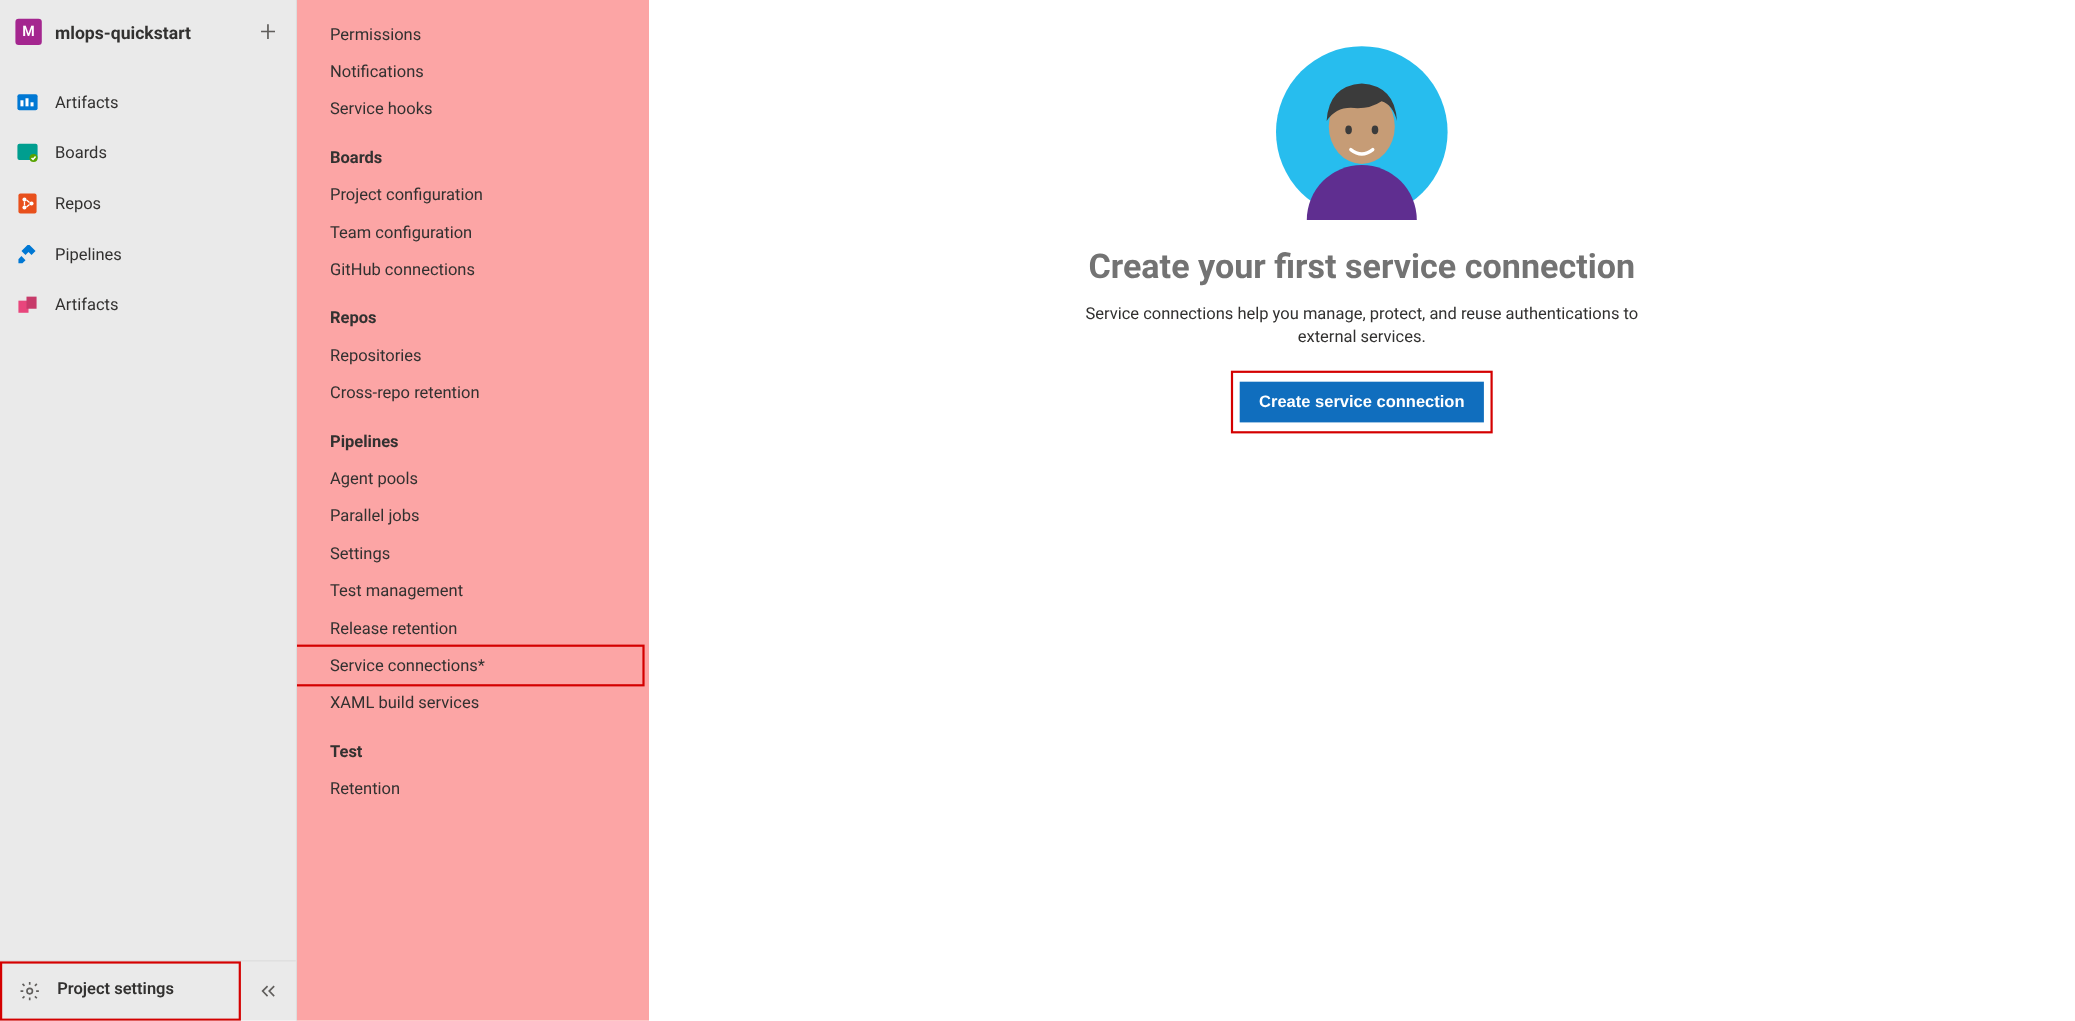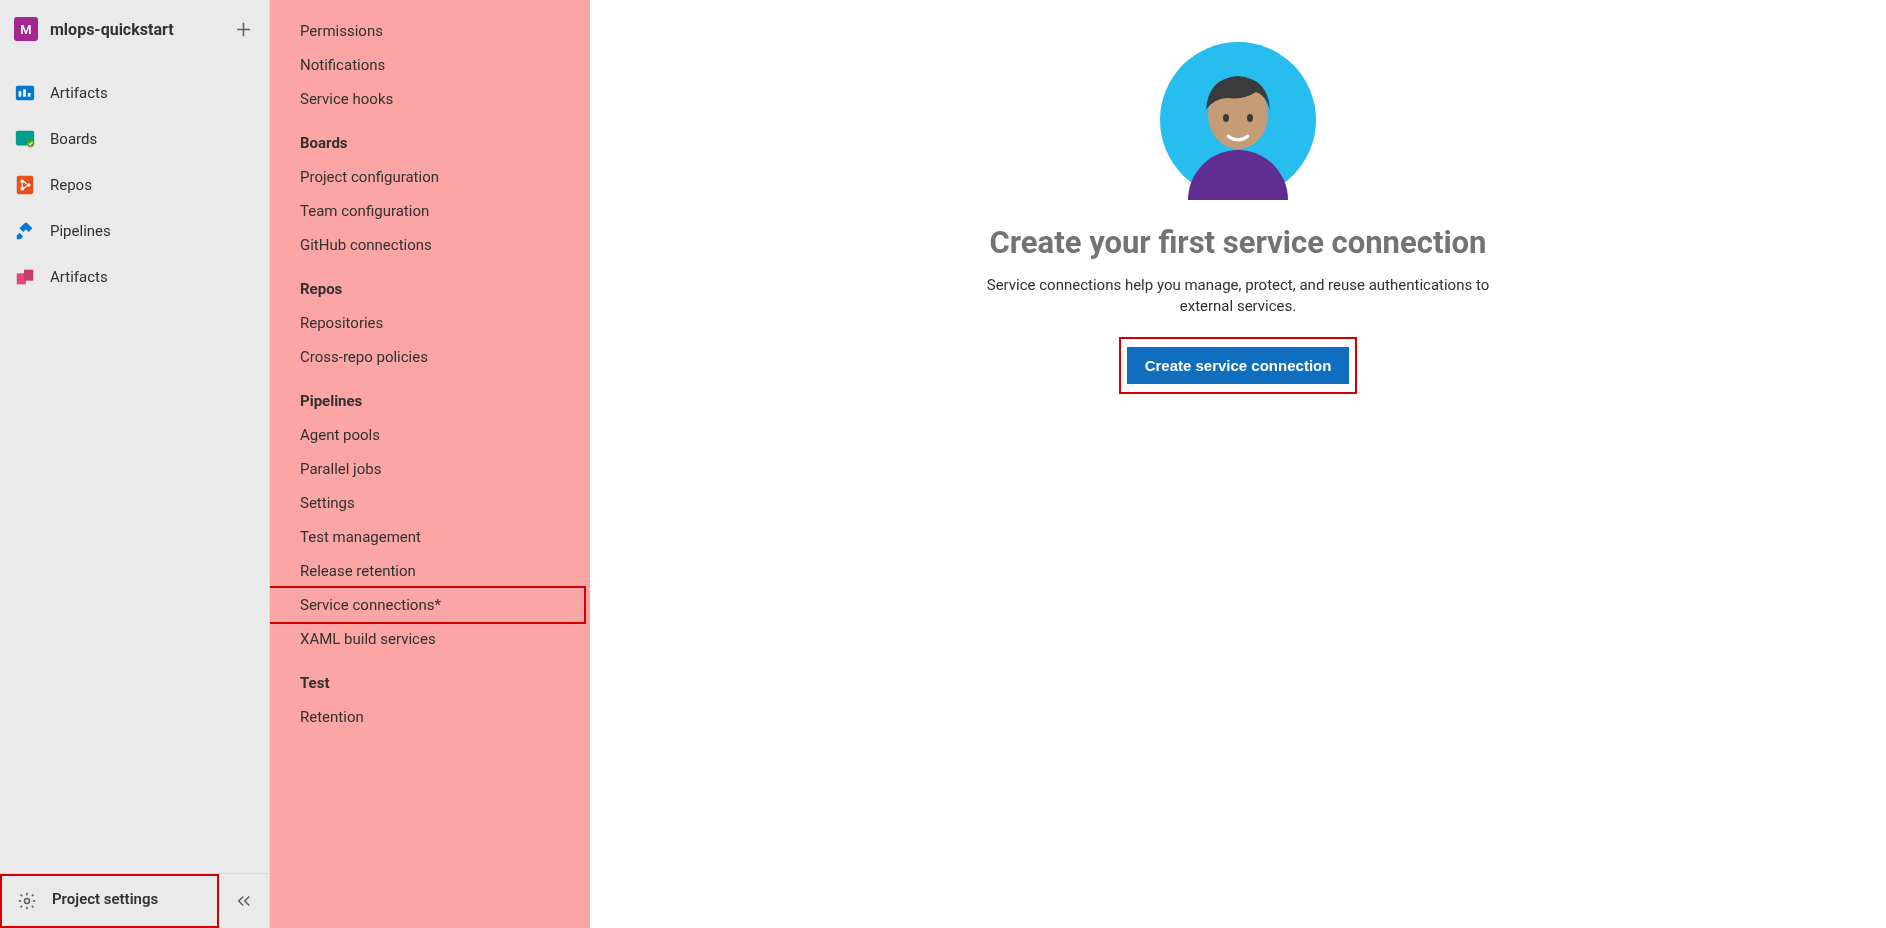--- a/index.html
+++ b/index.html
@@ -269,21 +269,21 @@
   <div class="settings-link">Notifications</div>
   <div class="settings-link">Service hooks</div>
 
   <div class="settings-group-title">Boards</div>
   <div class="settings-link">Project configuration</div>
   <div class="settings-link">Team configuration</div>
   <div class="settings-link">GitHub connections</div>
 
   <div class="settings-group-title">Repos</div>
   <div class="settings-link">Repositories</div>
-  <div class="settings-link">Cross-repo policies</div>
+  <div class="settings-link">Cross-repo retention</div>
 
   <div class="settings-group-title">Pipelines</div>
   <div class="settings-link">Agent pools</div>
   <div class="settings-link">Parallel jobs</div>
   <div class="settings-link">Settings</div>
   <div class="settings-link">Test management</div>
   <div class="settings-link">Release retention</div>
   <div class="settings-link highlighted">Service connections*</div>
   <div class="settings-link">XAML build services</div>
 

